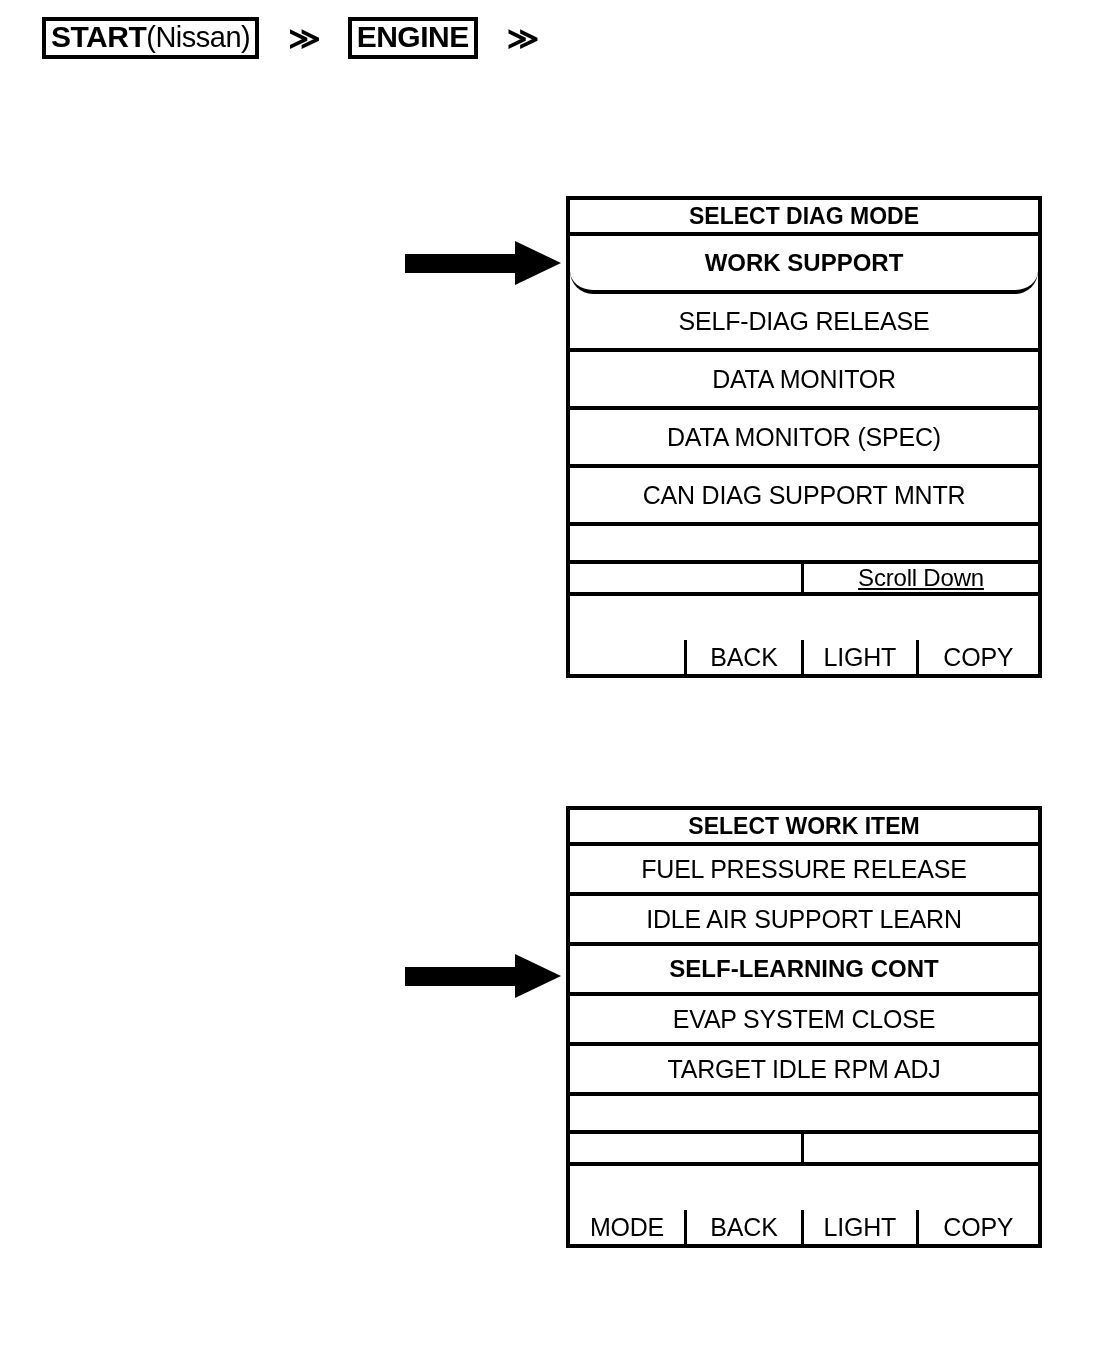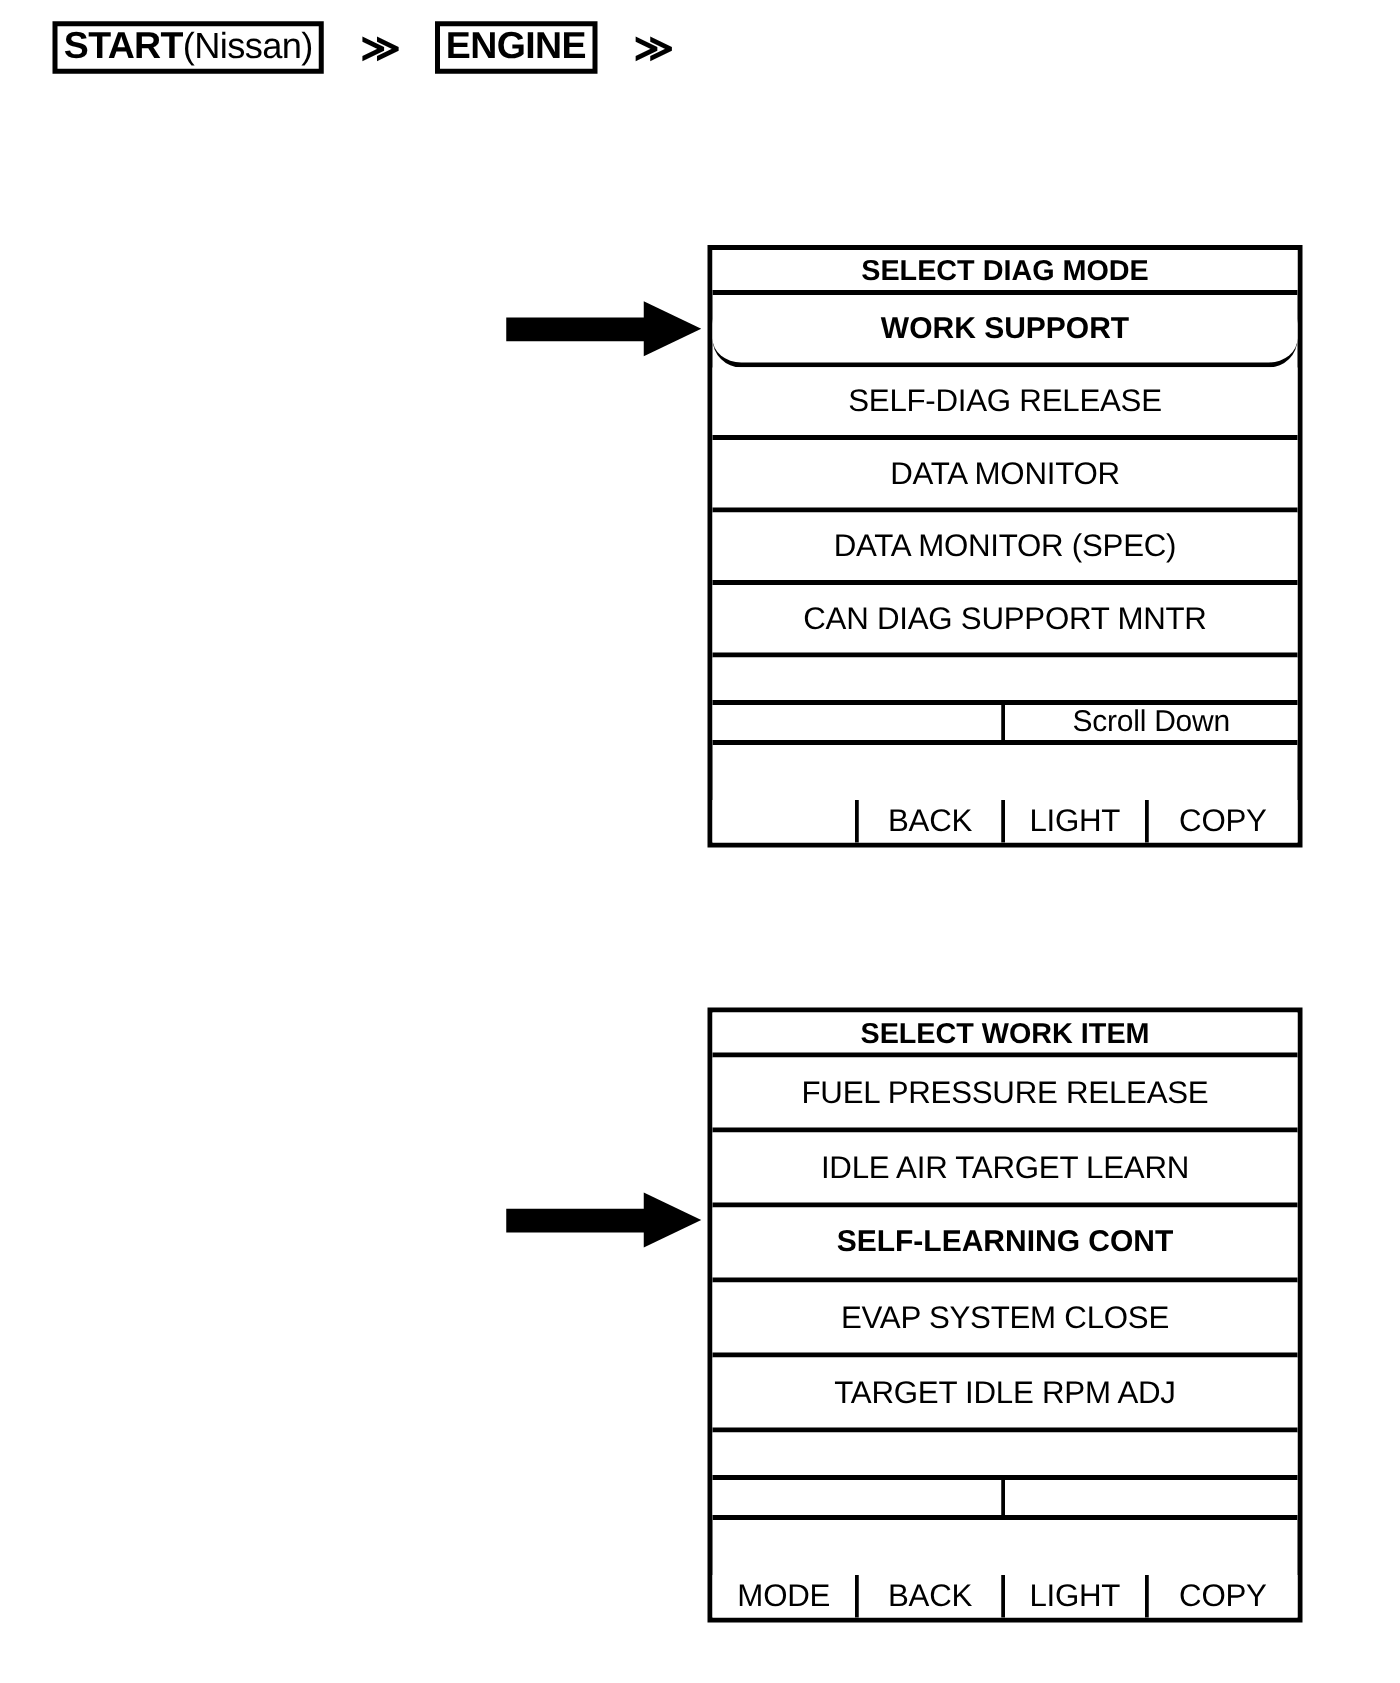--- a/index.html
+++ b/index.html
@@ -116,21 +116,21 @@
   .row-item.selected {
     font-weight: bold;
     font-size: 24px;
     letter-spacing: 0px;
     border-radius: 23px;
   }
   .row-blank {
     height: 38px;
   }
   .row-item-tight {
-    height: 60px;
+    height: 50px;
     font-weight: normal;
     font-size: 25px;
     letter-spacing: -0.2px;
   }
   .row-item-tight.selected {
     font-weight: bold;
     font-size: 24px;
     letter-spacing: 0px;
   }
 
@@ -151,21 +151,21 @@
     justify-content: center;
     font-size: 25px;
     font-weight: normal;
     letter-spacing: -0.2px;
     overflow: hidden;
     white-space: nowrap;
   }
   .fn-cell:last-child { border-right: none; }
 
   .status-row { height: 32px; }
-  .status-row .fn-cell { font-size: 24px; }
+  .status-row .fn-cell { font-size: 24px; text-decoration: underline; }
   .status-row .c1 { width: 50%; }
   .status-row .c2 { width: 50%; }
 
   .key-row { height: 34px; margin-top: 44px; }
   .key-row .c1 { width: 25.0%; }
   .key-row .c2 { width: 25.0%; }
   .key-row .c3 { width: 24.5%; }
   .key-row .c4 { width: 25.5%; }
 </style>
 </head>
@@ -214,21 +214,21 @@
     <div class="fn-cell c3">LIGHT</div>
     <div class="fn-cell c4">COPY</div>
   </div>
 </div>
 
 <div class="panel" id="panel-work-item">
 
   <div class="panel-row row-title">SELECT WORK ITEM</div>
 
   <div class="panel-row row-item-tight">FUEL PRESSURE RELEASE</div>
-  <div class="panel-row row-item-tight">IDLE AIR TARGET LEARN</div>
+  <div class="panel-row row-item-tight">IDLE AIR SUPPORT LEARN</div>
   <div class="panel-row row-item-tight selected">SELF-LEARNING CONT</div>
   <div class="panel-row row-item-tight">EVAP SYSTEM CLOSE</div>
   <div class="panel-row row-item-tight">TARGET IDLE RPM ADJ</div>
 
   <div class="panel-row row-blank"></div>
 
   <div class="fn-row status-row">
     <div class="fn-cell c1"></div>
     <div class="fn-cell c2"></div>
   </div>

